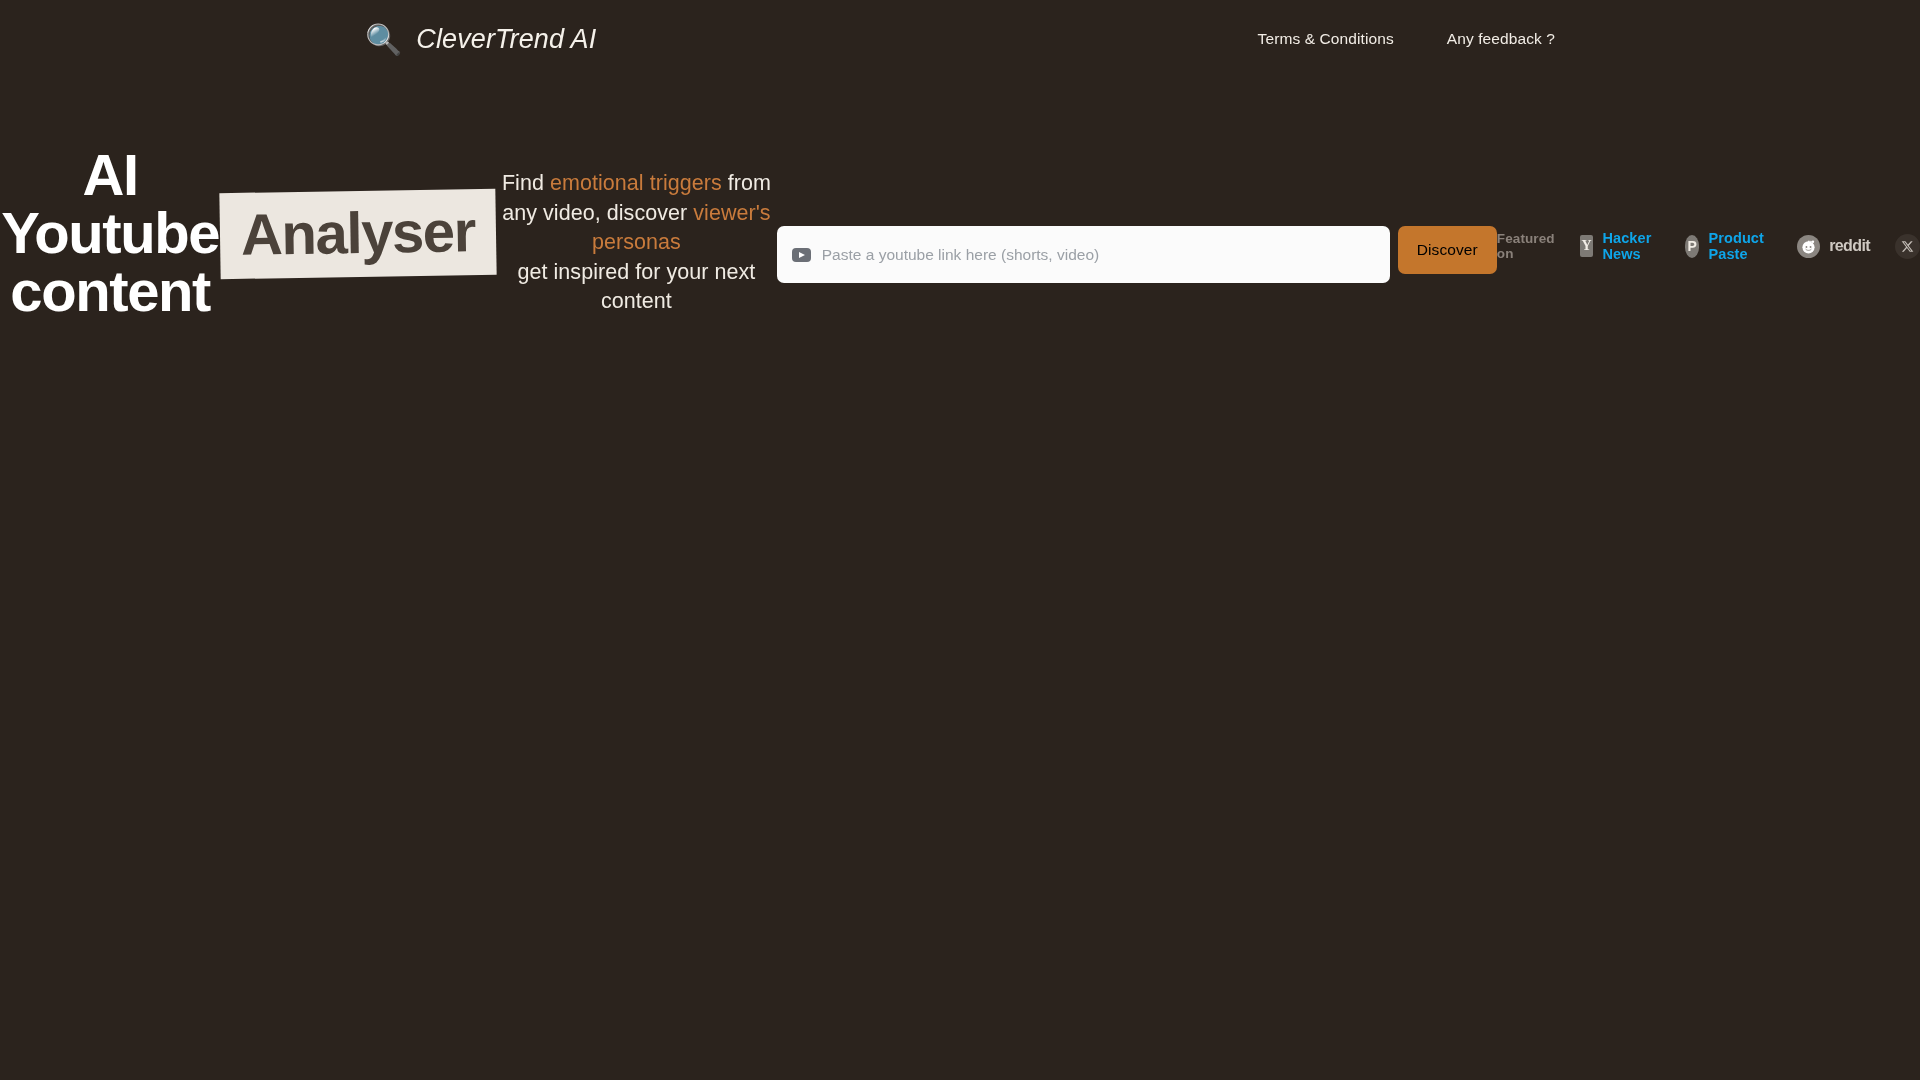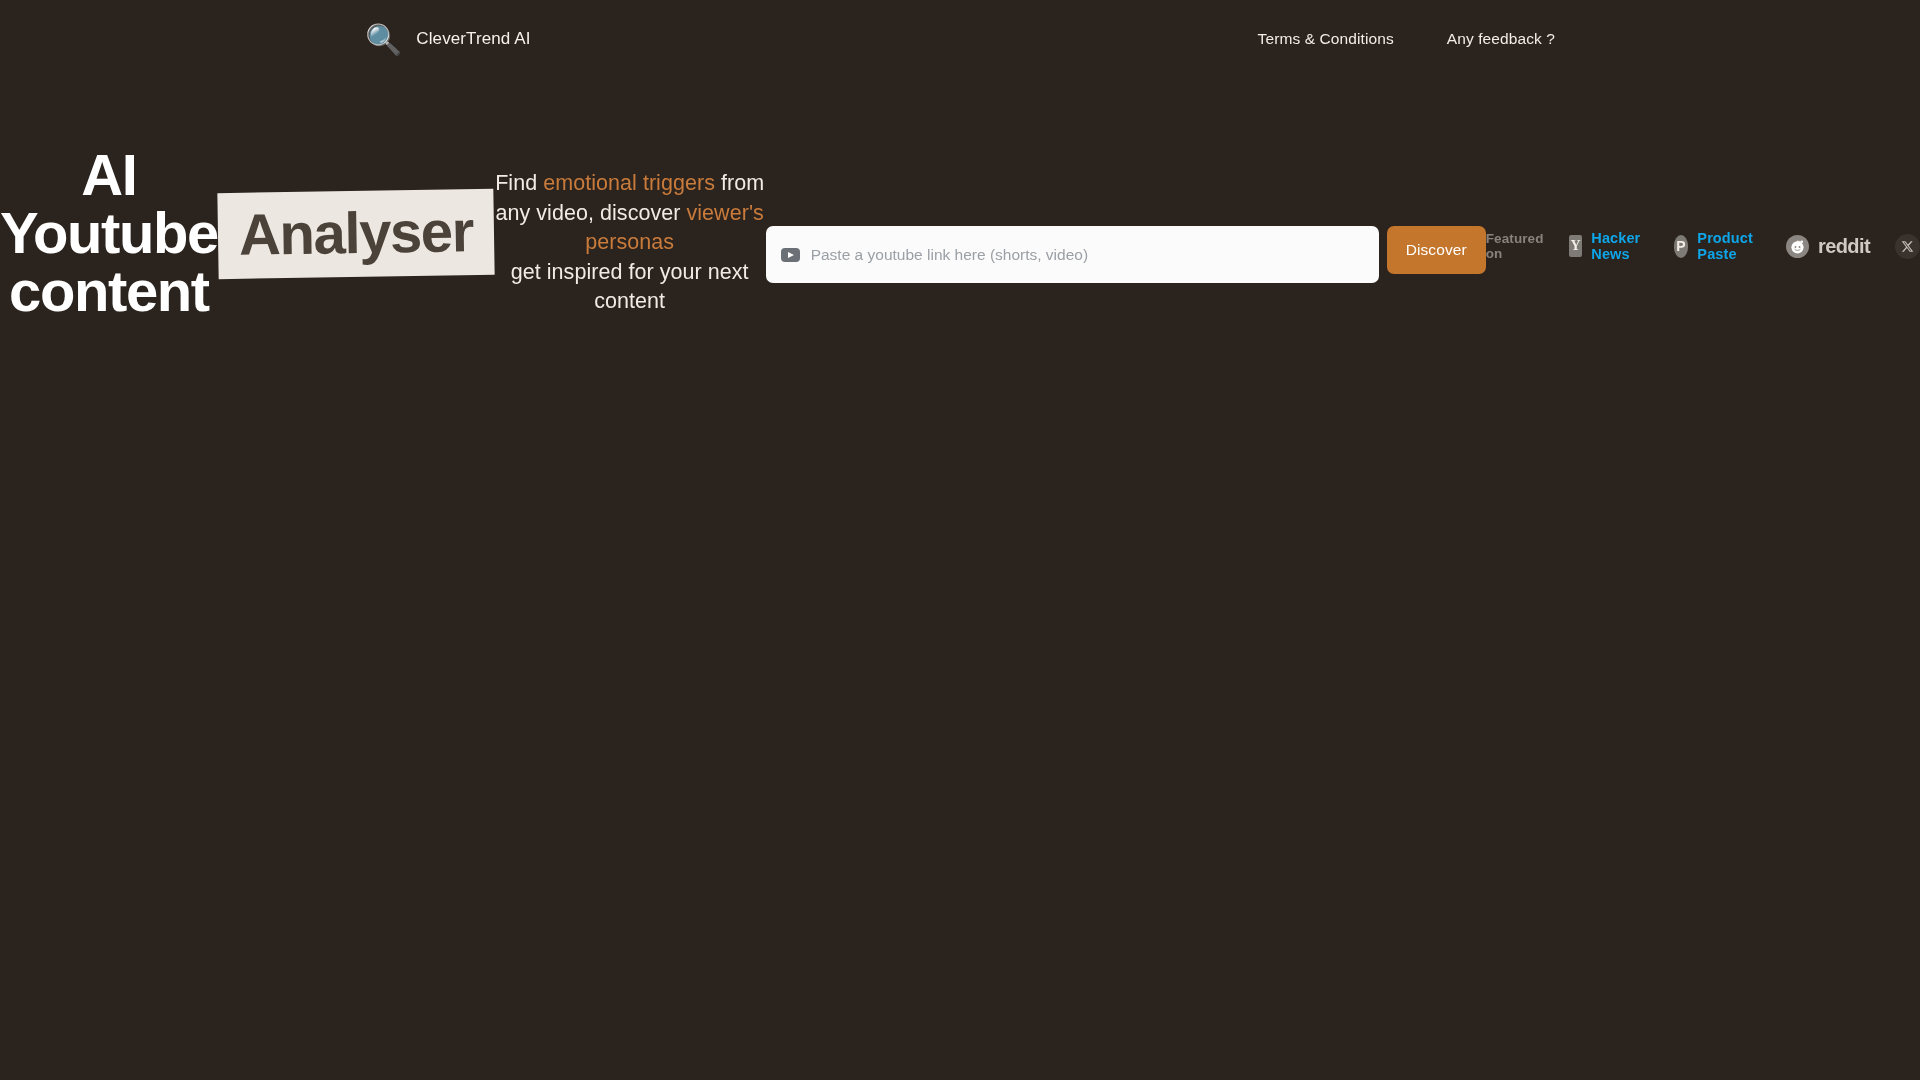--- a/index.html
+++ b/index.html
@@ -36,24 +36,25 @@
   }
 
   .brand-logo {
     font-size: 30px;
     line-height: 1;
     display: inline-block;
     transform: translateY(1px);
   }
 
   .brand-name {
-    font-size: 17px;
+    font-size: 27px;
     font-weight: 400;
     letter-spacing: 0.1px;
     color: #f5f1ea;
+    font-style: italic;
   }
 
   .nav {
     display: flex;
     align-items: flex-end;
     gap: 53px;
   }
 
   .nav-link {
     font-size: 15.5px;
@@ -158,21 +159,21 @@
     font-size: 15.5px;
     color: #3c3c3c;
   }
   .search-input::placeholder {
     color: #9ba0a6;
     opacity: 1;
   }
 
   .discover-btn {
     background: #c4762c;
-    color: #ffffff;
+    color: #000000;
     border: none;
     border-radius: 7px;
     font-family: "Liberation Sans", sans-serif;
     font-size: 15.5px;
     font-weight: 400;
     padding: 0 19px;
     height: 48px;
     cursor: pointer;
     letter-spacing: 0.1px;
   }
@@ -232,21 +233,21 @@
 
   
   .logo-rd {
     width: 23px; height: 23px;
     background: #8b8681;
     border-radius: 50%;
     display: flex; align-items: center; justify-content: center;
     flex: 0 0 auto;
   }
   .reddit-word {
-    font-size: 20px;
+    font-size: 16px;
     font-weight: 700;
     color: #cfc9c2;
     letter-spacing: -0.6px;
     line-height: 1;
   }
 
   
   .logo-x {
     width: 25px; height: 25px;
     background: #3a322c;

